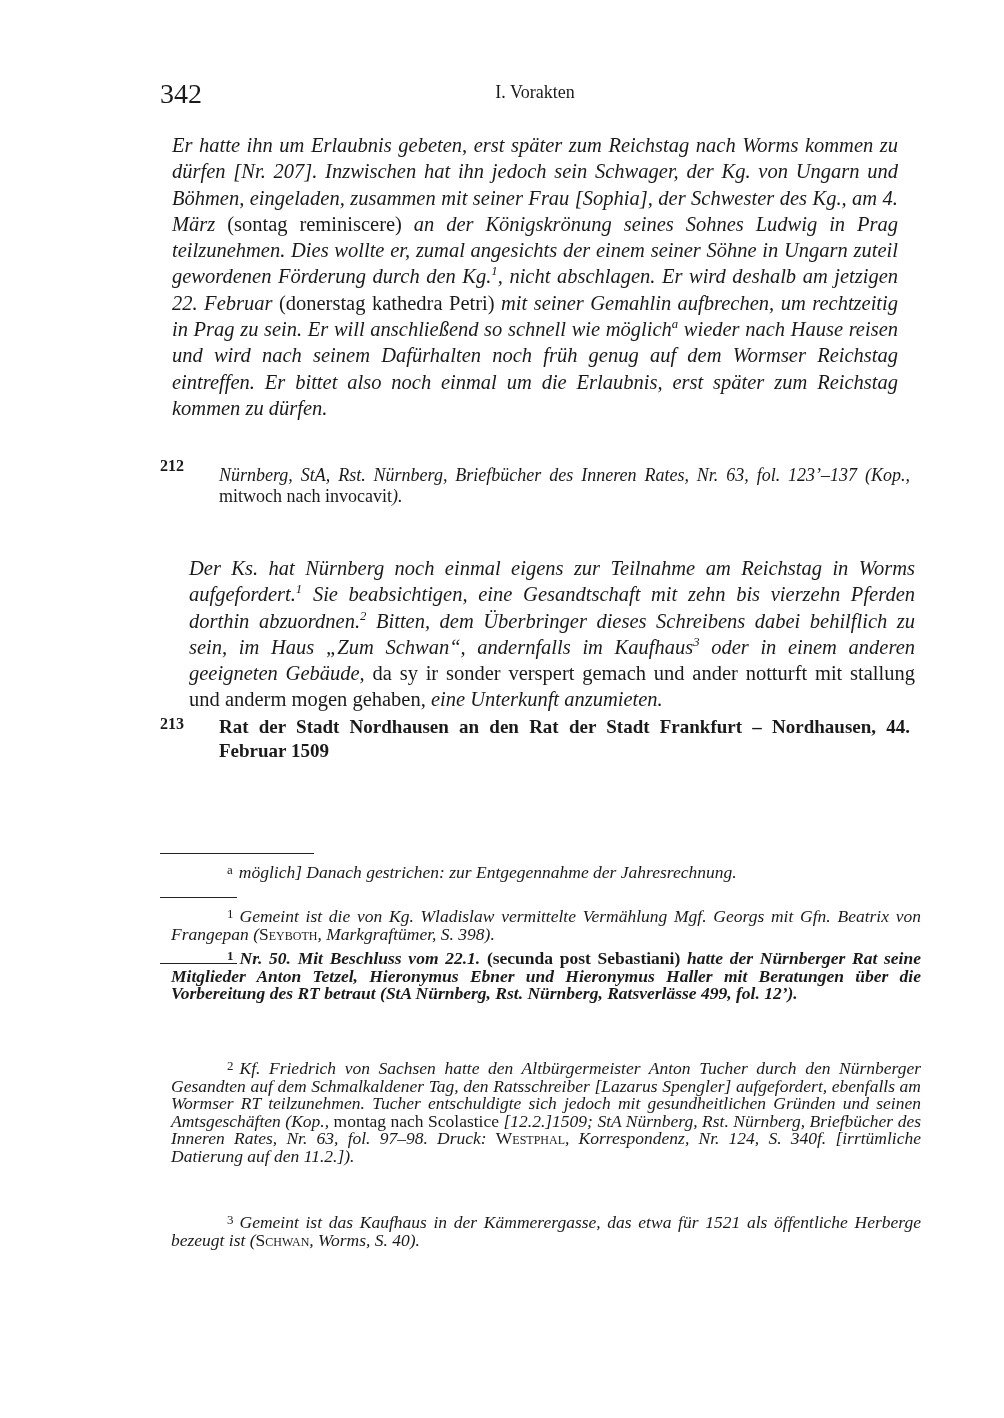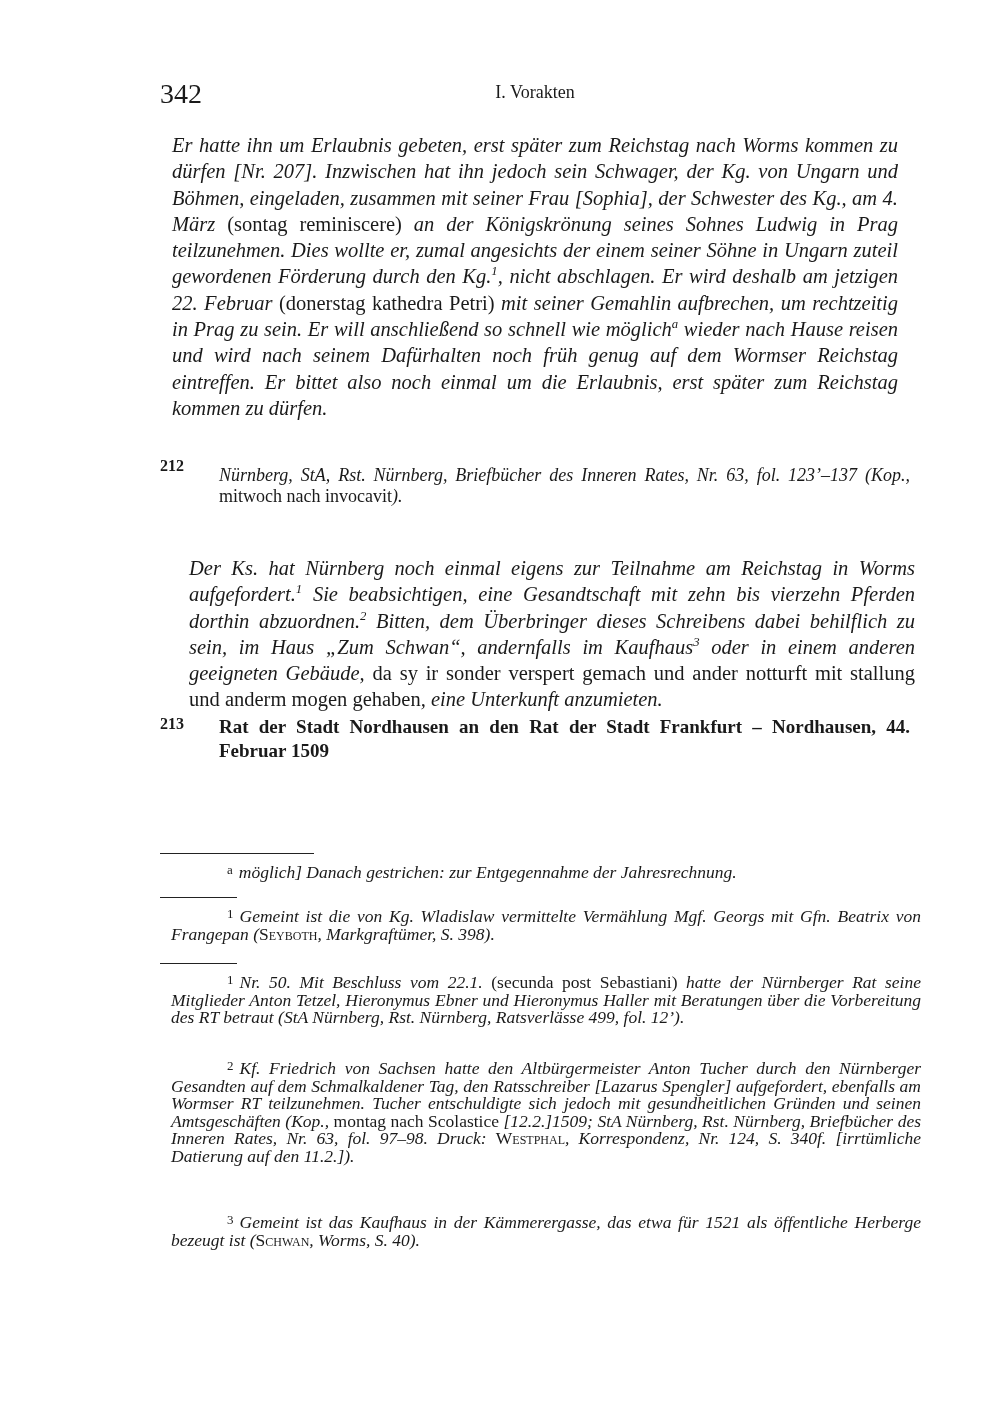--- a/index.html
+++ b/index.html
@@ -59,21 +59,21 @@
   <div class="fn" style="top:861px;">
     <p><span class="mark">a</span><span class="it">möglich] Danach gestrichen: zur Entgegennahme der Jahresrechnung.</span></p>
   </div>
 
   <div class="rule" style="top:897px; width:77px;"></div>
   <div class="fn" style="top:905px;">
     <p><span class="mark">1</span><span class="it">Gemeint ist die von Kg. Wladislaw vermittelte Vermählung Mgf. Georgs mit Gfn. Beatrix von Frangepan (</span><span class="sc">Seyboth</span><span class="it">, Markgraftümer, S. 398).</span></p>
   </div>
 
   <div class="rule" style="top:963px; width:77px;"></div>
-  <div class="fn" style="top:971px;">
+  <div class="fn" style="top:947px;font-weight:bold;">
     <p><span class="mark">1</span><span class="it">Nr. 50. Mit Beschluss vom 22.1.</span><span> (secunda post Sebastiani) </span><span class="it">hatte der Nürnberger Rat seine Mitglieder Anton Tetzel, Hieronymus Ebner und Hieronymus Haller mit Beratungen über die Vorbereitung des RT betraut (StA Nürnberg, Rst. Nürnberg, Ratsverlässe 499, fol. 12’).</span></p>
   </div>
 
   <div class="fn" style="top:1057px;">
     <p><span class="mark">2</span><span class="it">Kf. Friedrich von Sachsen hatte den Altbürgermeister Anton Tucher durch den Nürnberger Gesandten auf dem Schmalkaldener Tag, den Ratsschreiber [Lazarus Spengler] aufgefordert, ebenfalls am Wormser RT teilzunehmen. Tucher entschuldigte sich jedoch mit gesundheitlichen Gründen und seinen Amtsgeschäften (Kop.,</span><span> montag nach Scolastice </span><span class="it">[12.2.]1509; StA Nürnberg, Rst. Nürnberg, Briefbücher des Inneren Rates, Nr. 63, fol. 97–98. Druck: </span><span class="sc">Westphal</span><span class="it">, Korrespondenz, Nr. 124, S. 340f. [irrtümliche Datierung auf den 11.2.]).</span></p>
   </div>
 
   <div class="fn" style="top:1211px;">
     <p><span class="mark">3</span><span class="it">Gemeint ist das Kaufhaus in der Kämmerergasse, das etwa für 1521 als öffentliche Herberge bezeugt ist (</span><span class="sc">Schwan</span><span class="it">, Worms, S. 40).</span></p>
   </div>

